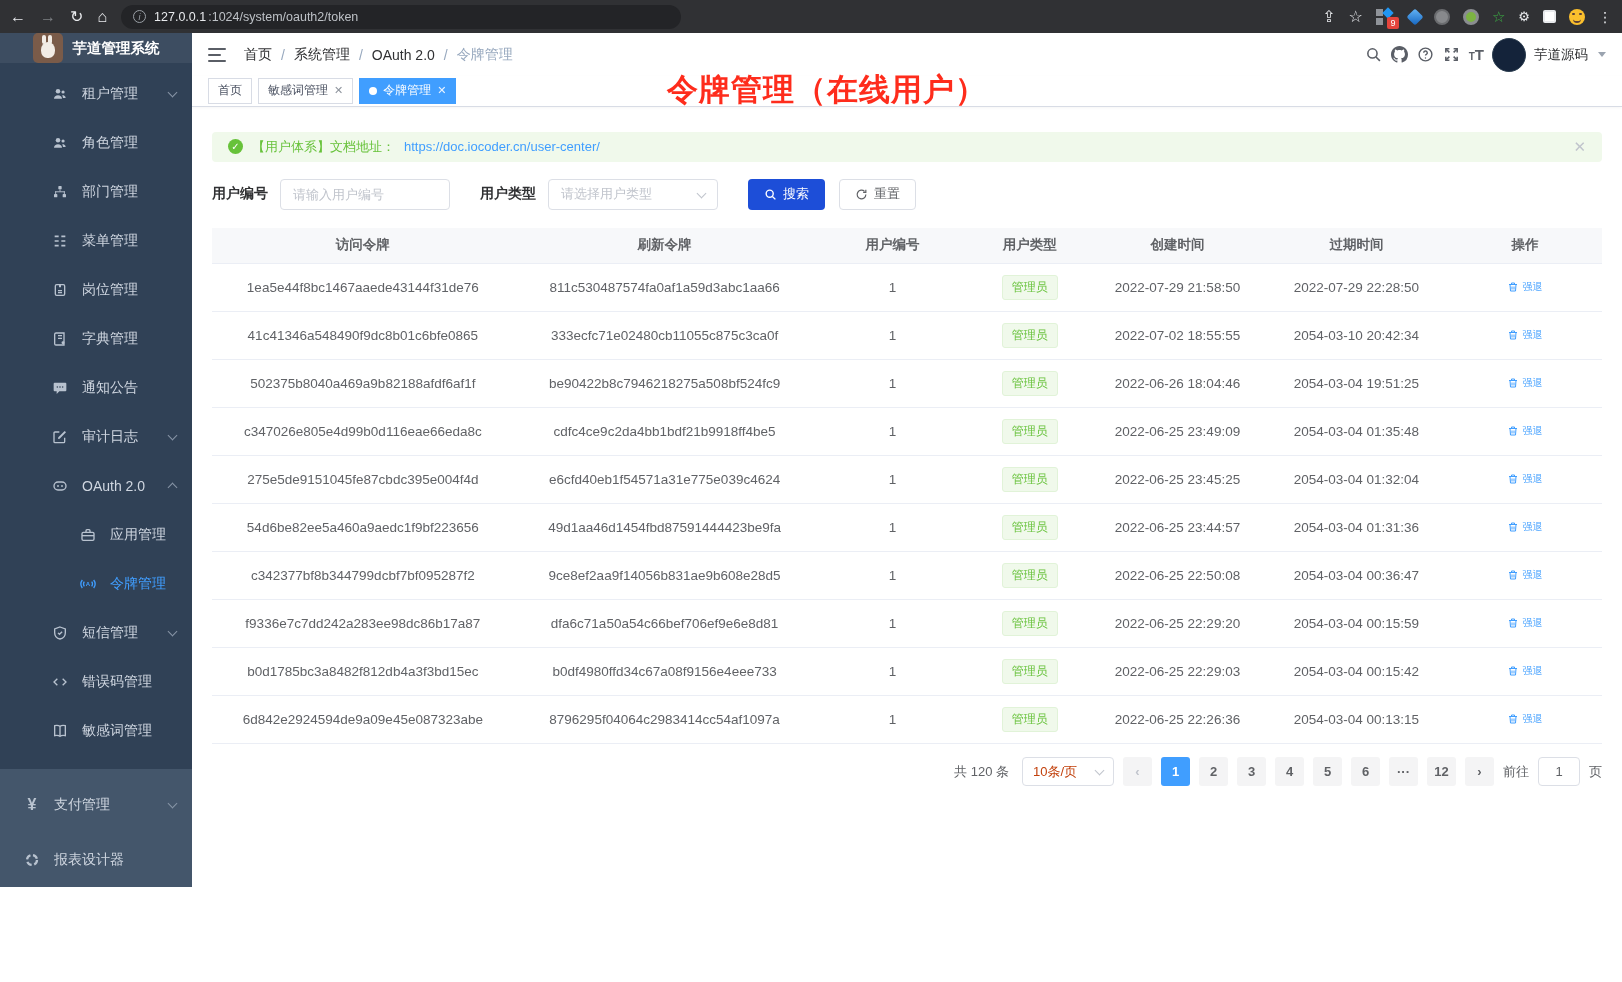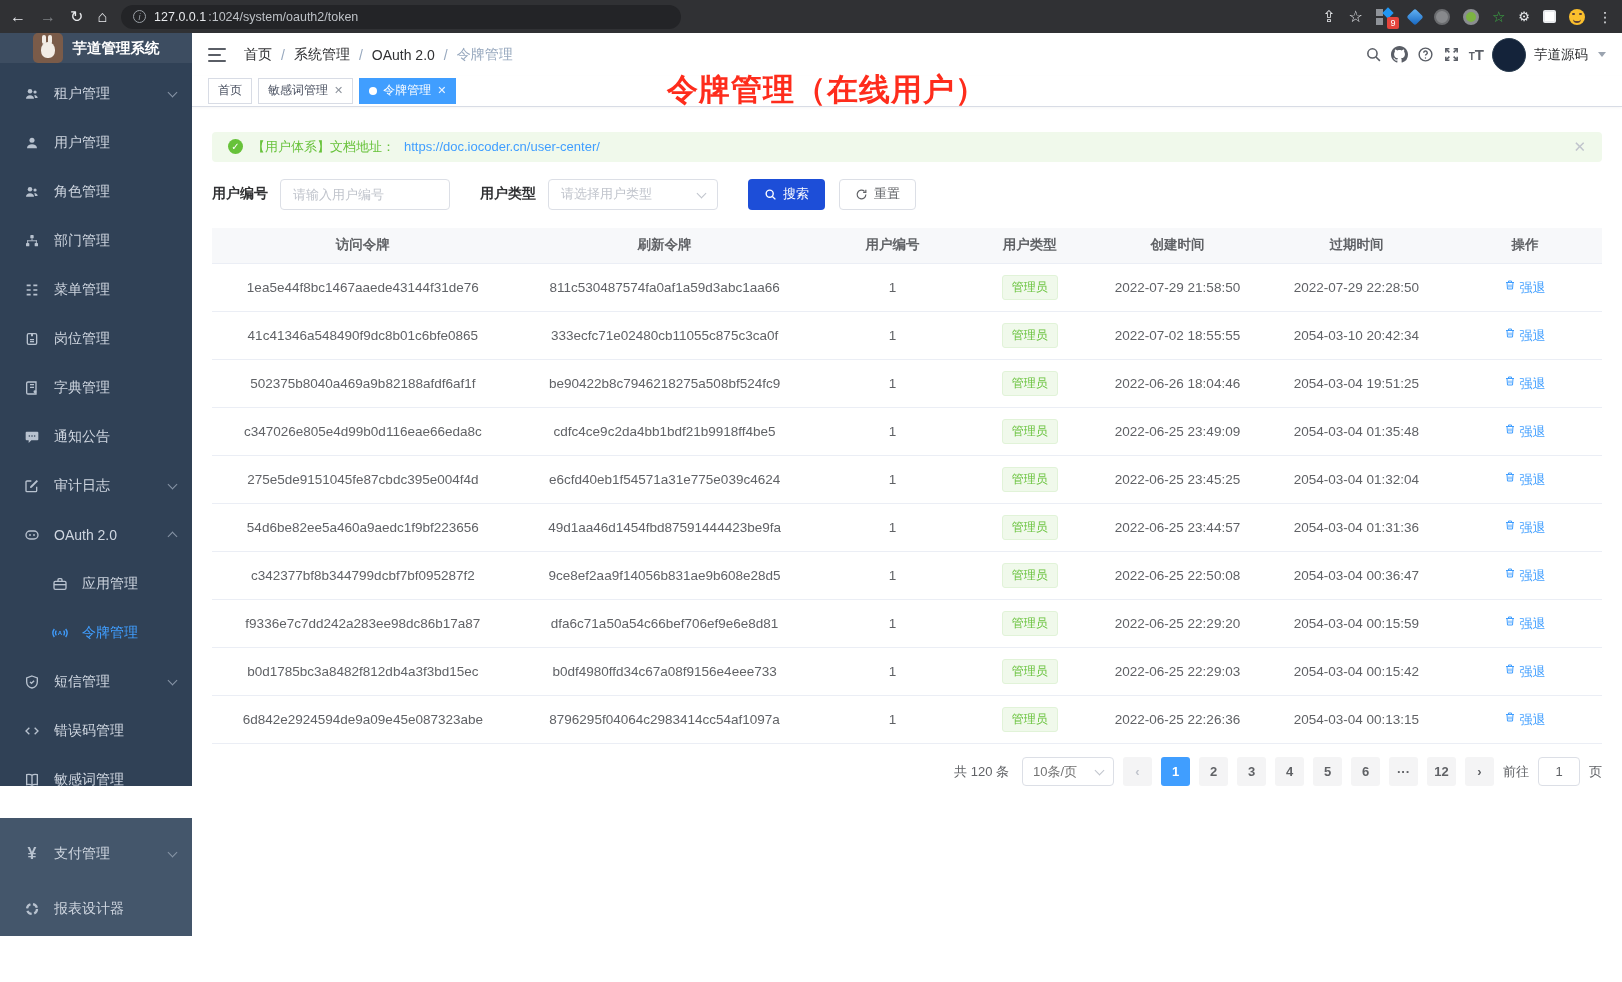--- a/index.html
+++ b/index.html
@@ -31,21 +31,21 @@
   .ic-dots { color:#e8eaed; font-size:14px; letter-spacing:0; }
 
   
   .app { display:flex; height:753px; }
   .sidebar { width:192px; background:#304156; display:flex; flex-direction:column; flex-shrink:0; }
   .logo-row { height:50px; background:#3d4d61; display:flex; align-items:center; justify-content:center; gap:10px; }
   .logo-img { width:30px; height:30px; border-radius:5px; background:#7a5b49; position:relative; overflow:hidden; }
   .logo-img::before { content:""; position:absolute; left:8px; top:9px; width:14px; height:16px; background:#f2ece6; border-radius:50% 50% 45% 45%; }
   .logo-img::after { content:""; position:absolute; left:9px; top:2px; width:4px; height:9px; background:#f2ece6; border-radius:2px; box-shadow:6px 0 0 #f2ece6; }
   .logo-title { color:#fff; font-weight:bold; font-size:14.5px; }
-  .menu { padding-top:6px; }
+  .menu { padding-top:6px;padding-left:28px; }
   .menu-item { height:49px; display:flex; align-items:center; padding:0 16px 0 24px; color:#cfd6e0; font-size:14px; cursor:pointer; }
   .menu-item .mi { width:16px; height:16px; margin-right:14px; flex-shrink:0; color:#b8c2cf; display:flex; align-items:center; justify-content:center; font-size:12px; }
   .menu-item.sub { padding-left:52px; }
   .menu-item.active { color:#409eff; }
   .menu-item.active .mi { color:#409eff; }
   .chev { width:7px; height:7px; border-right:1.5px solid #8795a6; border-bottom:1.5px solid #8795a6; margin-left:auto; }
   .chev.down { transform:rotate(45deg); margin-top:-3px; }
   .chev.up { transform:rotate(-135deg); margin-top:3px; }
   .sidebar-bottom { margin-top:14px; flex:1; background:#44566b; padding-top:8px; }
   .sidebar-bottom .menu-item { height:55px; }
@@ -98,27 +98,27 @@
   .btn { height:31px; border-radius:4px; font-size:13px; display:inline-flex; align-items:center; gap:6px; padding:0 15px; cursor:pointer; border:1px solid transparent; font-family:"Liberation Sans",sans-serif; }
   .btn-primary { background:#1d4ed8; color:#fff; }
   .btn-plain { background:#fff; border-color:#dcdfe6; color:#606266; margin-left:14px; }
   .btn svg { width:13px; height:13px; }
 
   
   table { width:100%; border-collapse:collapse; margin-top:18px; table-layout:fixed; }
   thead th { height:36px; font-size:13.5px; font-weight:bold; color:#606266; background:#f7f8fa; border-bottom:1px solid #ebeef5; text-align:center; }
   tbody td { height:48px; font-size:13.5px; color:#606266; border-bottom:1px solid #ebeef5; text-align:center; overflow:hidden; white-space:nowrap; }
   .badge { display:inline-block; padding:3px 9px; background:#f0f9eb; border:1px solid #e1f3d8; color:#67c23a; border-radius:3px; font-size:12px; }
-  .act-link { color:#409eff; display:inline-flex; gap:3px; cursor:pointer; font-size:13px; }
+  .act-link { color:#409eff; display:inline-flex; align-items:center; gap:3px; cursor:pointer; font-size:10px; }
   .act-link svg { width:12px; height:12px; }
 
   
   .pager { display:flex; align-items:center; justify-content:flex-end; gap:9px; margin-top:13px; font-size:13px; color:#606266; }
   .pg-total { margin-right:4px; }
-  .pg-size { width:92px; height:29px; border:1px solid #dcdfe6; border-radius:4px; display:flex; align-items:center; justify-content:space-between; padding:0 10px; color:#737373; cursor:pointer; }
+  .pg-size { width:92px; height:29px; border:1px solid #dcdfe6; border-radius:4px; display:flex; align-items:center; justify-content:space-between; padding:0 10px; color:#c2410c; cursor:pointer; }
   .pg-size .chev { border-color:#c0c4cc; margin:0 0 2px 0; }
   .pg-btn { min-width:29px; height:29px; background:#f4f4f5; border-radius:3px; display:inline-flex; align-items:center; justify-content:center; font-size:13px; color:#606266; font-weight:bold; cursor:pointer; padding:0 5px; }
   .pg-btn.active { background:#409eff; color:#fff; }
   .pg-arrow { color:#c0c4cc; font-weight:bold; }
   .pg-goto-input { width:42px; height:29px; border:1px solid #dcdfe6; border-radius:4px; text-align:center; font-size:13px; color:#606266; font-family:"Liberation Sans",sans-serif; }
 </style>
 </head>
 <body>
 
 <div class="browser-bar">
@@ -167,29 +167,20 @@
               <circle cx="16.6" cy="9" r="2.4"></circle>
               <path d="M15.5 13.4c2.8.2 5 1.8 5 4.6h-4"></path>
             </svg>
           </span>
         <span>租户管理</span>
         <span class="chev down"></span>
       </div>
       <div class="menu-item">
         <span class="mi">
             <svg viewBox="0 0 24 24" fill="currentColor">
-              <circle cx="12" cy="8" r="3.8"></circle>
-              <path d="M4.5 20c0-3.9 3.4-6 7.5-6s7.5 2.1 7.5 6z"></path>
-            </svg>
-          </span>
-        <span>用户管理</span>
-      </div>
-      <div class="menu-item">
-        <span class="mi">
-            <svg viewBox="0 0 24 24" fill="currentColor">
               <circle cx="9" cy="8" r="3.4"></circle>
               <path d="M3 19c0-3.3 2.7-5.3 6-5.3s6 2 6 5.3z"></path>
               <circle cx="16.6" cy="9" r="2.4"></circle>
               <path d="M15.5 13.4c2.8.2 5 1.8 5 4.6h-4"></path>
             </svg>
           </span>
         <span>角色管理</span>
       </div>
       <div class="menu-item">
         <span class="mi">

